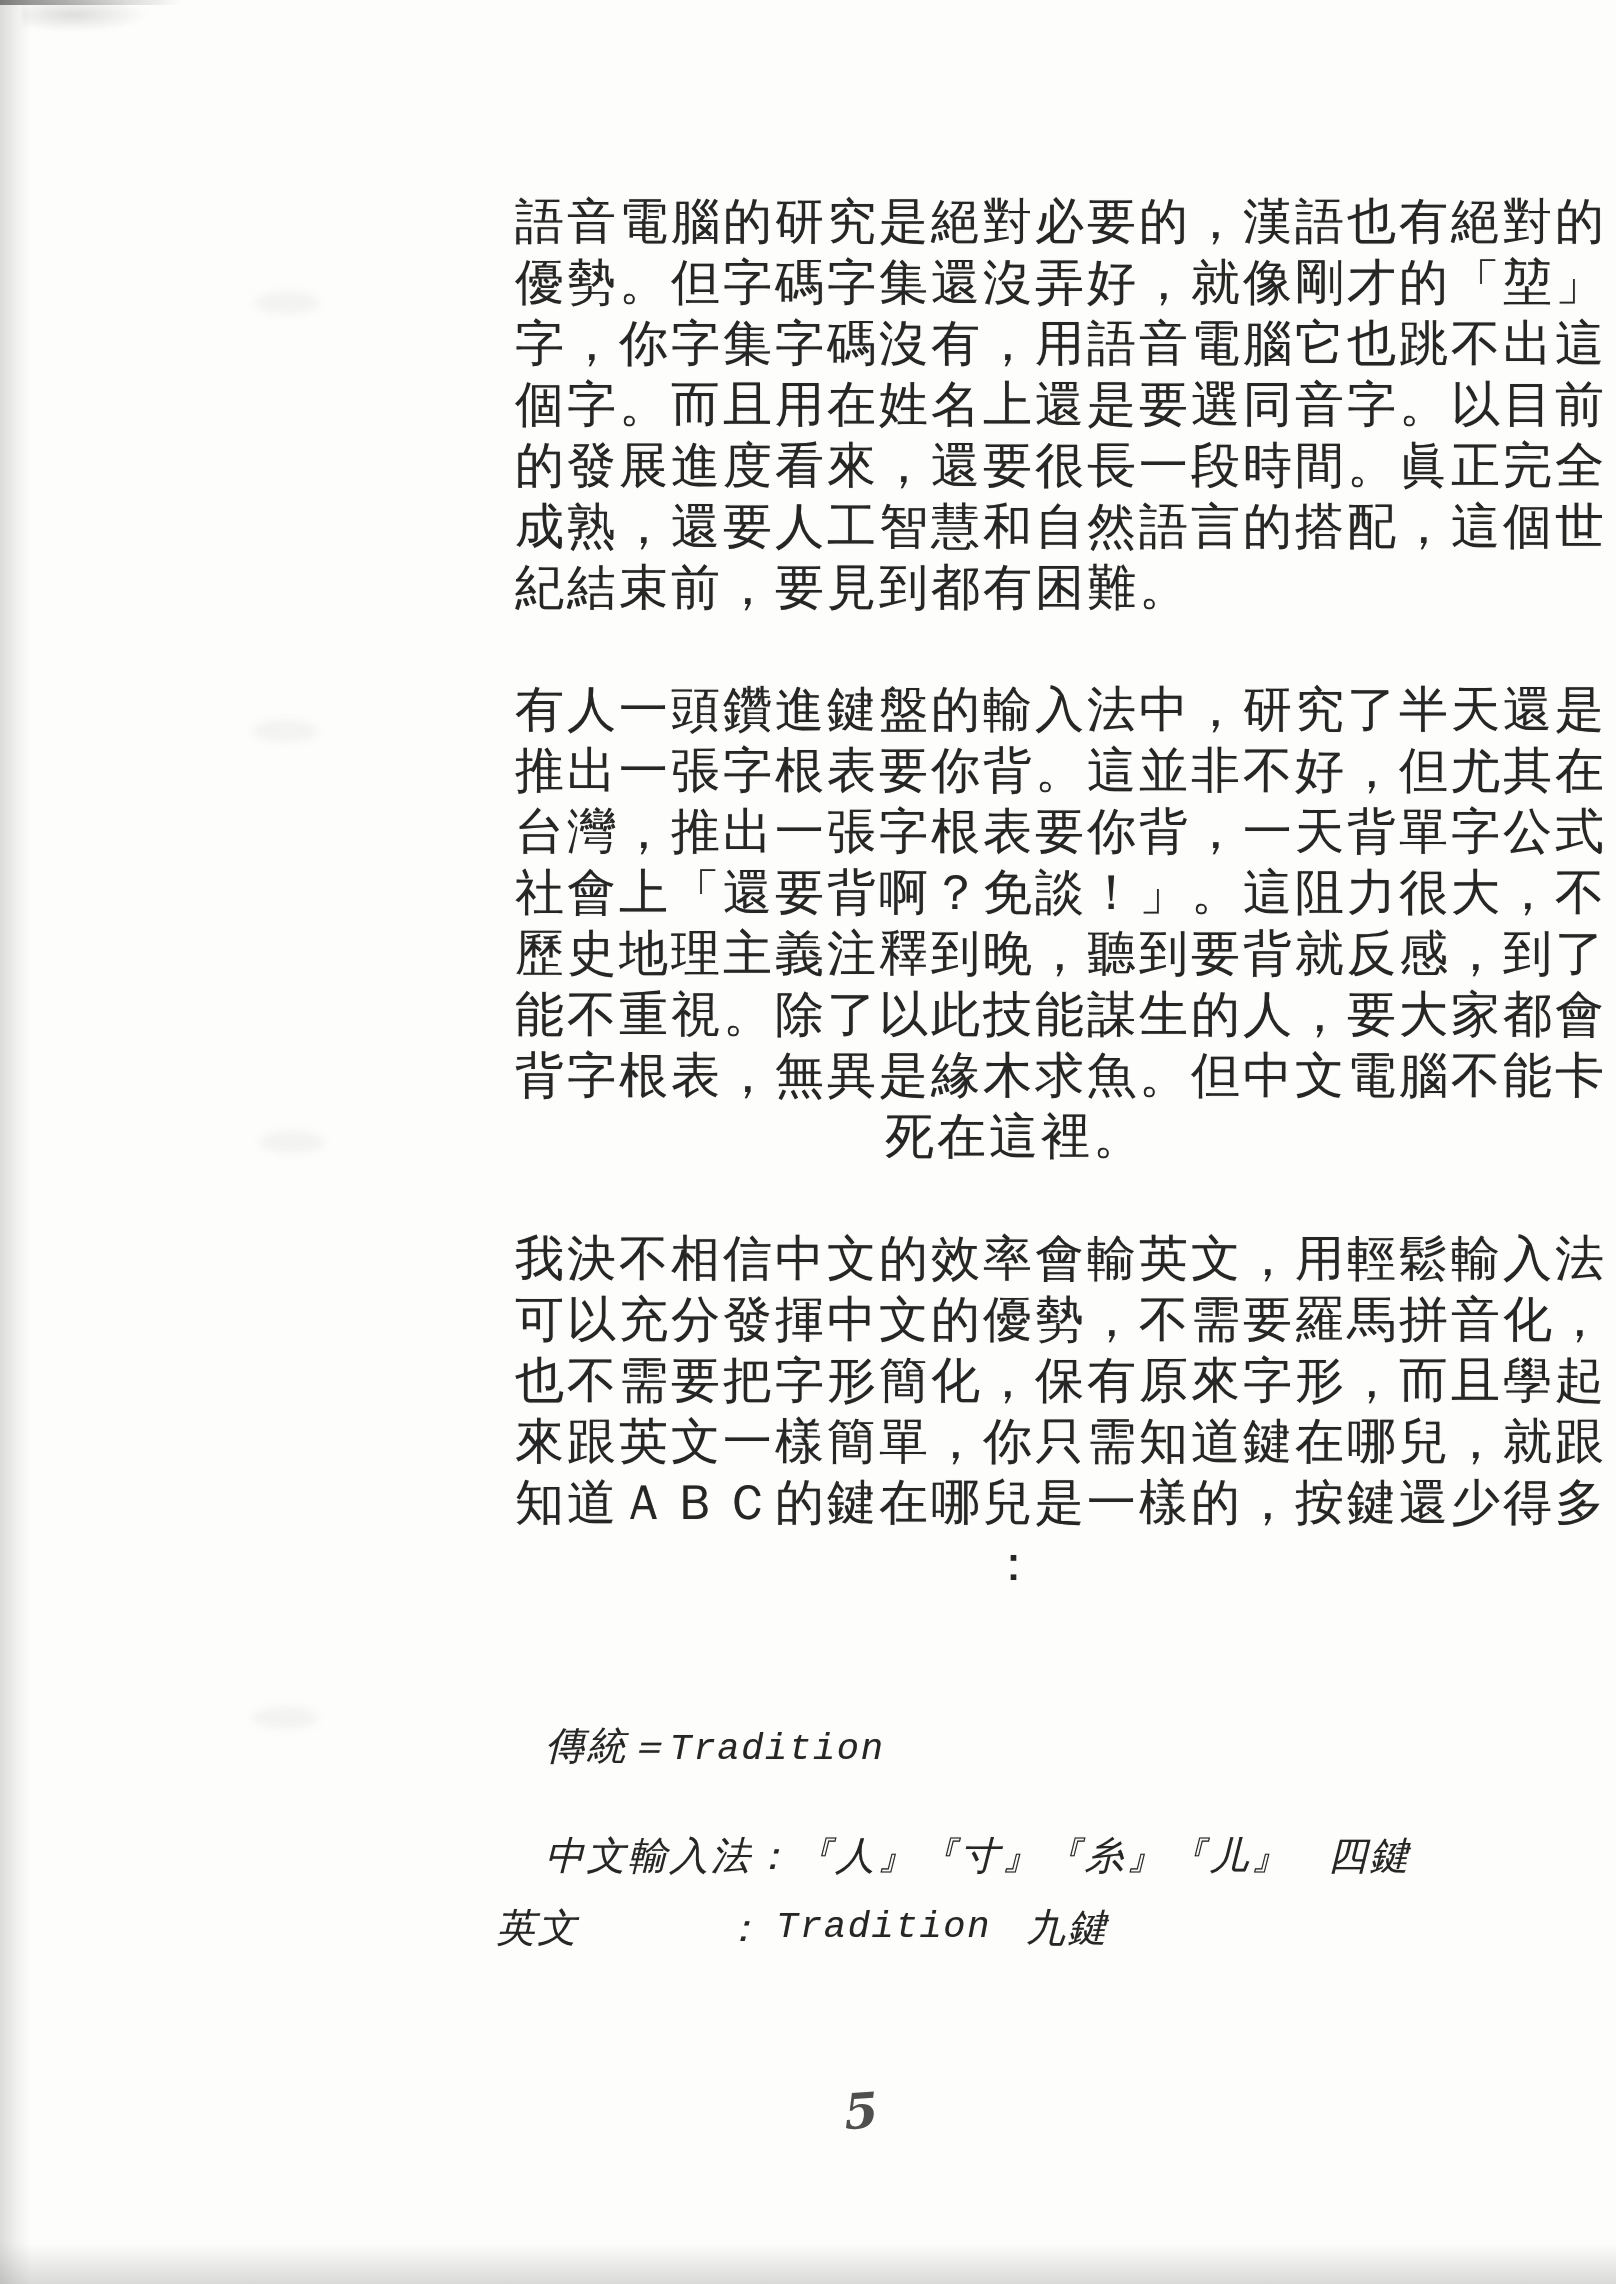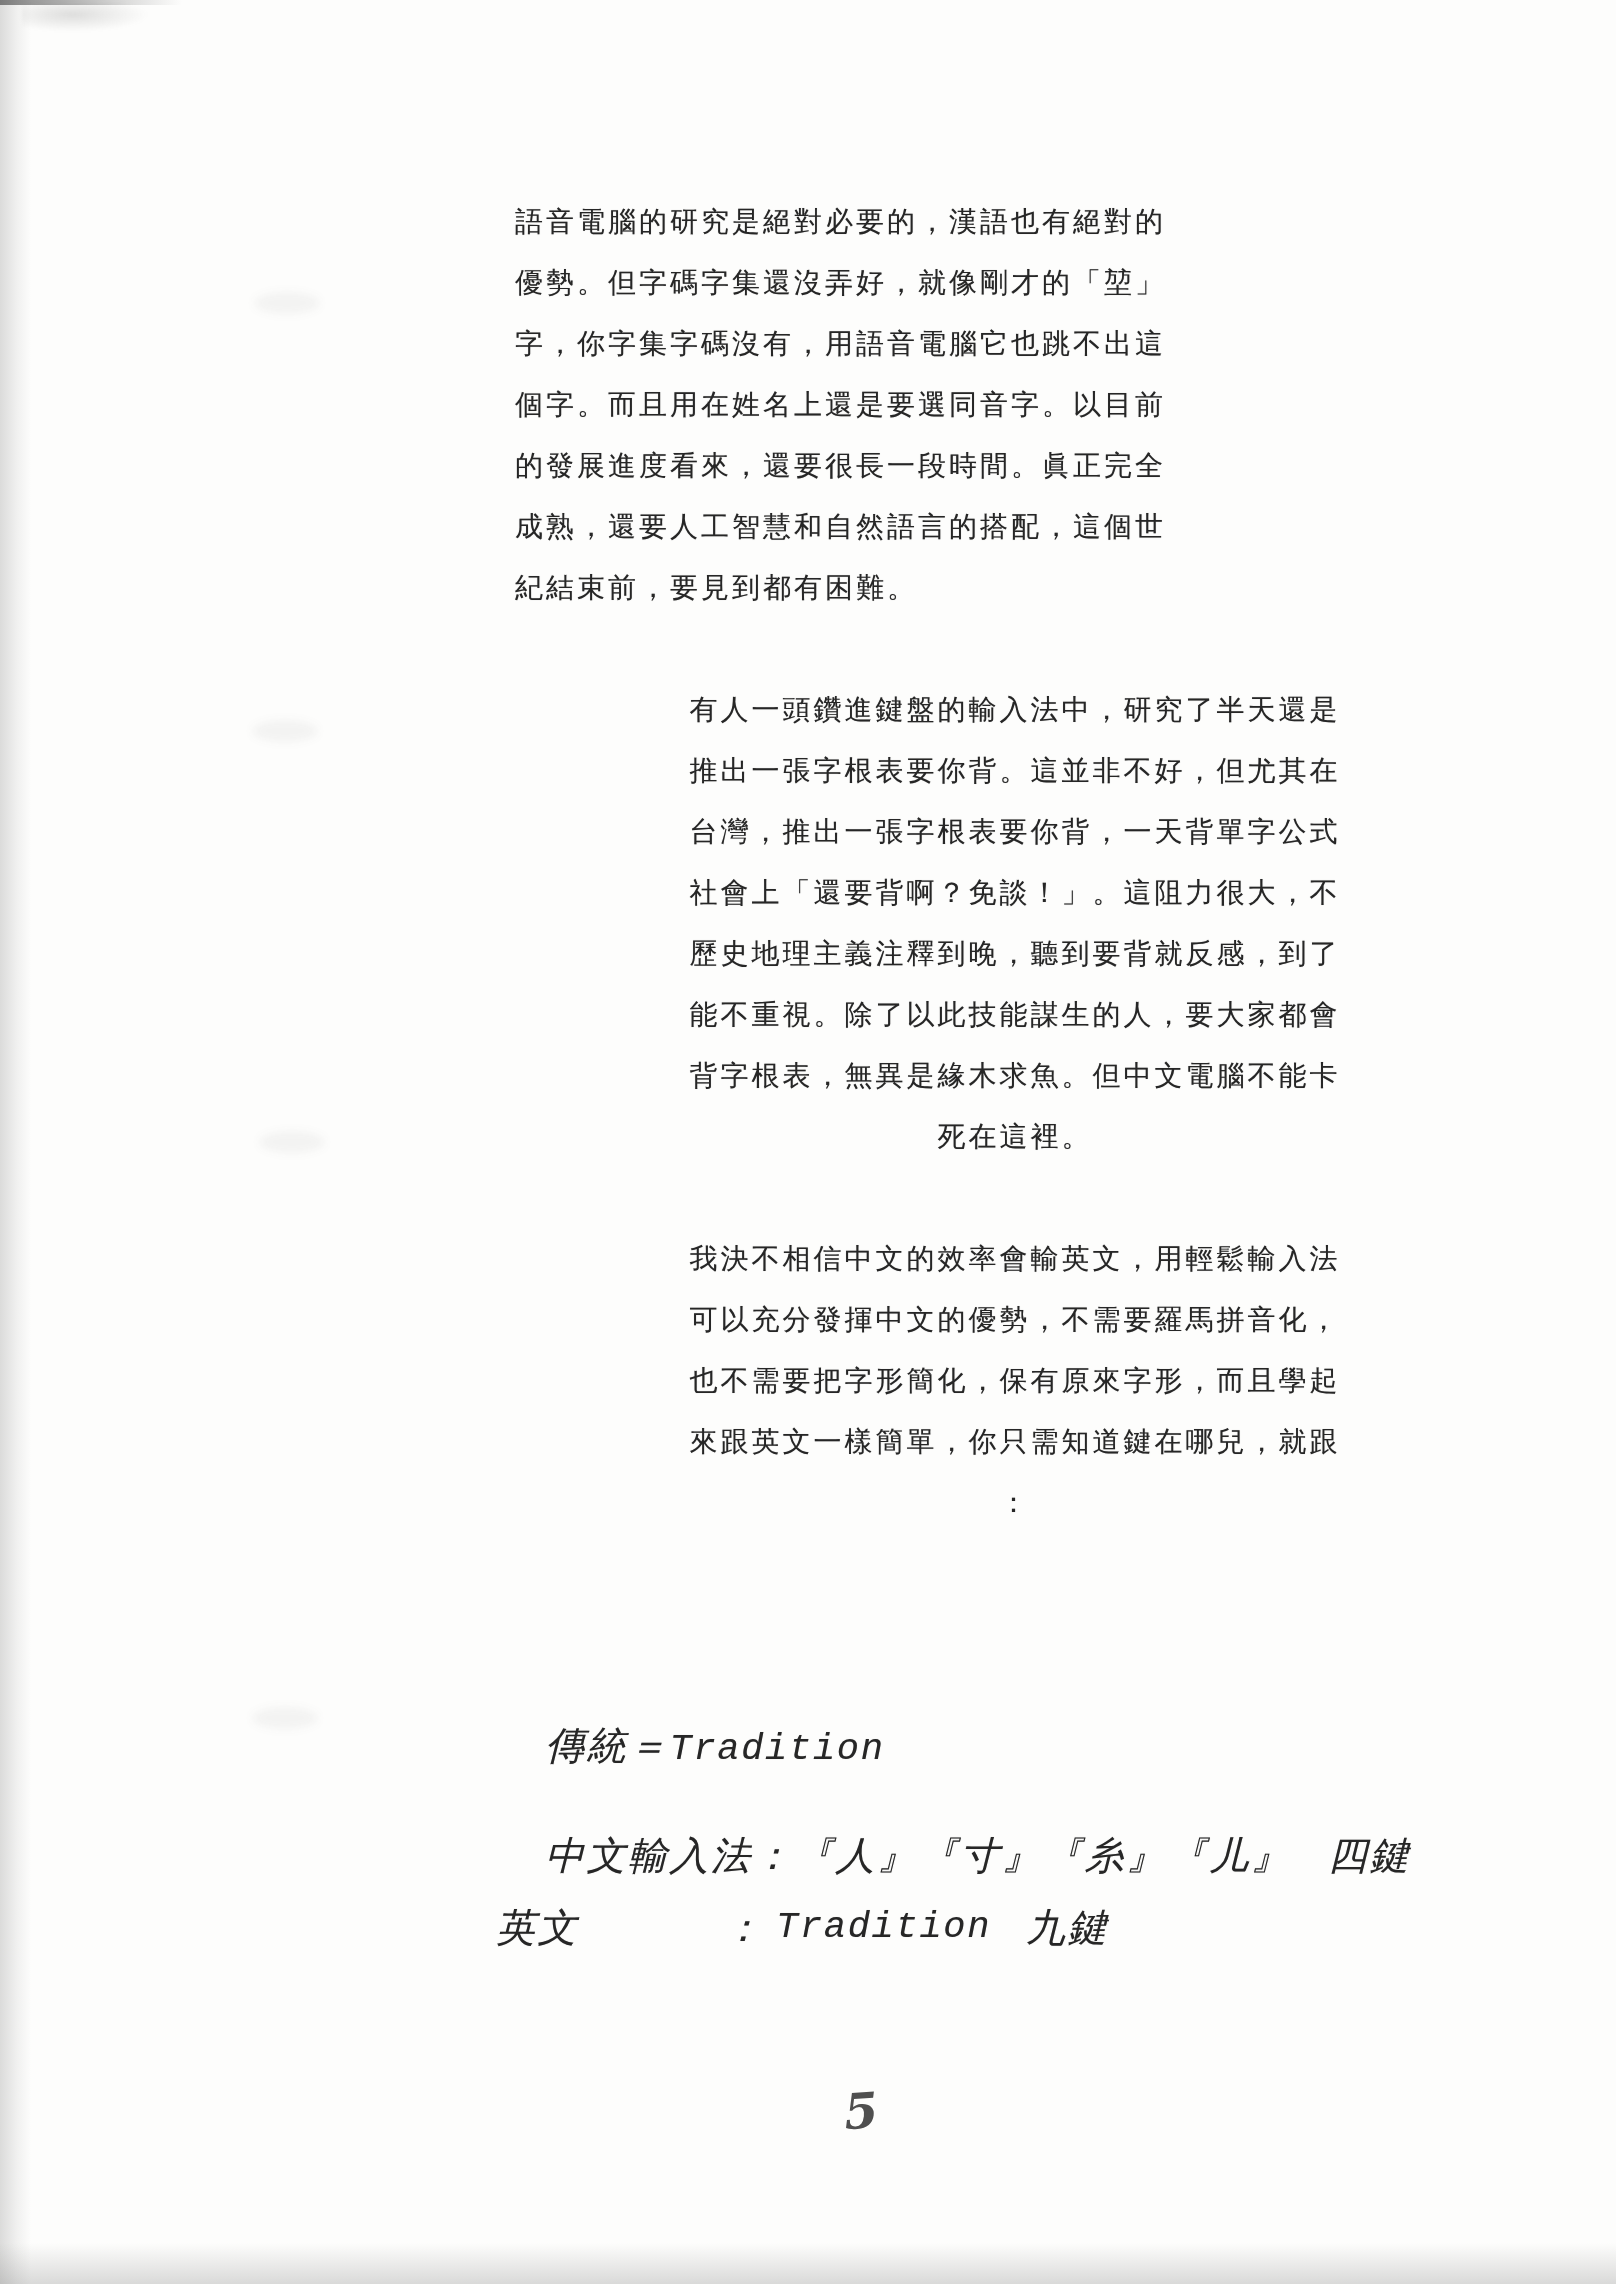--- a/index.html
+++ b/index.html
@@ -46,21 +46,21 @@
   .smudge.s2{left:252px;top:720px;}
   .smudge.s3{left:259px;top:1131px;}
   .smudge.s4{left:252px;top:1707px;}
 
   
   .body-text{
     position:absolute;left:515px;top:191px;width:1000px;
   }
   .line{
     height:61px;line-height:61px;
-    font-size:28px;letter-spacing:3px;
+    font-size:49px;letter-spacing:3px;
     white-space:pre;
     text-shadow:0 0 0.8px rgba(20,20,20,.35);
   }
   .para + .para{margin-top:61px;text-align:center;}
 
   
   .ex{
     position:absolute;left:496px;
     font-size:39px;letter-spacing:2.5px;line-height:53px;white-space:pre;
     text-shadow:0 0 0.8px rgba(20,20,20,.3);
@@ -123,20 +123,21 @@
       <div class="line">能不重視。除了以此技能謀生的人，要大家都會</div>
       <div class="line">背字根表，無異是緣木求魚。但中文電腦不能卡</div>
       <div class="line">死在這裡。</div>
     </section>
 
     <section class="para">
       <div class="line">我決不相信中文的效率會輸英文，用輕鬆輸入法</div>
       <div class="line">可以充分發揮中文的優勢，不需要羅馬拼音化，</div>
       <div class="line">也不需要把字形簡化，保有原來字形，而且學起</div>
       <div class="line">來跟英文一樣簡單，你只需知道鍵在哪兒，就跟</div>
+      <div class="line">知道ＡＢＣ的鍵在哪兒是一樣的，按鍵還少得多</div>
       <div class="line">：</div>
     </section>
 
   </main>
 
   <div class="ex ex-1">
     <span>傳統＝</span><span class="latin">Tradition</span>
   </div>
 
   <div class="ex ex-2">

